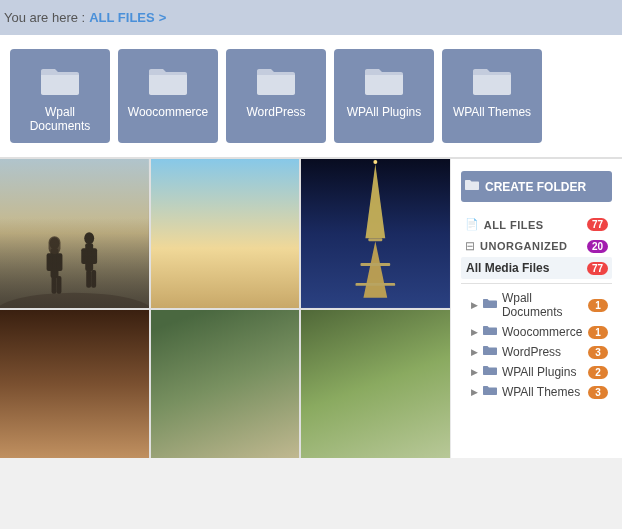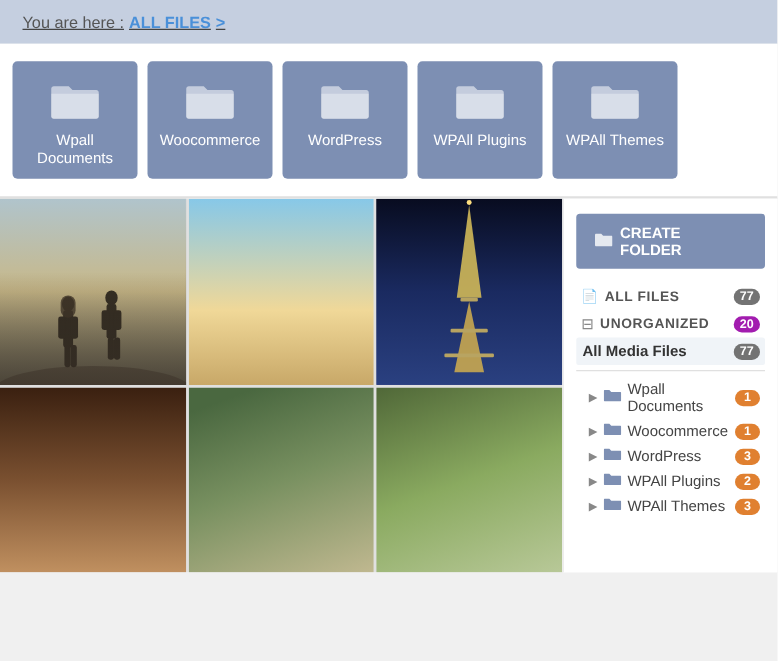--- a/index.html
+++ b/index.html
@@ -1,27 +1,26 @@
 <!DOCTYPE html>
 <html><head>
   <meta charset="utf-8">
   <style>
     * { box-sizing: border-box; margin: 0; padding: 0; }
     body { font-family: Arial, sans-serif; font-size: 13px; background: #f0f0f0; width: 622px; }
 
     
     .breadcrumb-bar {
       background: #c5cfe0;
-      padding: 10px 18px;
+      padding: 10px 4px;
       display: flex;
       align-items: center;
       gap: 4px;
       font-size: 13px;
       color: #444;
-      text-decoration: underline;
     }
     .breadcrumb-label { color: #555; font-weight: normal; }
     .breadcrumb-link { color: #4a90d9; font-weight: bold; text-decoration: none; }
     .breadcrumb-arrow { color: #4a90d9; font-weight: bold; }
 
     
     .folder-grid {
       background: #fff;
       padding: 14px 10px;
       display: flex;
@@ -106,21 +105,21 @@
       font-size: 16px;
       font-weight: bold;
       color: #333;
       margin-bottom: 12px;
     }
     .create-folder-btn {
       background: #7d8fb3;
       color: #fff;
       border: none;
       border-radius: 3px;
-      padding: 8px 15px;
+      padding: 8px 4px;
       width: 100%;
       text-align: left;
       cursor: pointer;
       font-size: 12px;
       font-weight: bold;
       display: flex;
       align-items: center;
       gap: 6px;
       margin-bottom: 12px;
     }
@@ -143,21 +142,21 @@
     }
     .badge {
       font-size: 10px;
       padding: 1px 5px;
       border-radius: 10px;
       font-weight: bold;
       color: #fff;
       min-width: 20px;
       text-align: center;
     }
-    .badge-gray { background: #737373; }
+    .badge-gray { background: #ef4444; }
     .badge-green { background: #a21caf; }
     .badge-orange { background: #e08030; }
 
     .sidebar-separator {
       height: 1px;
       background: #e0e0e0;
       margin: 4px 0;
     }
 
     .tree-item {

